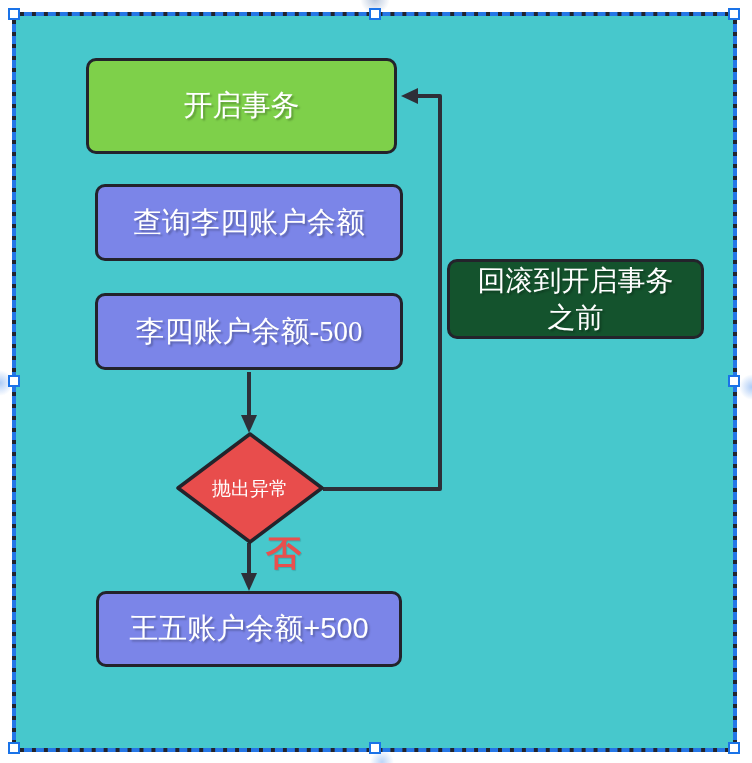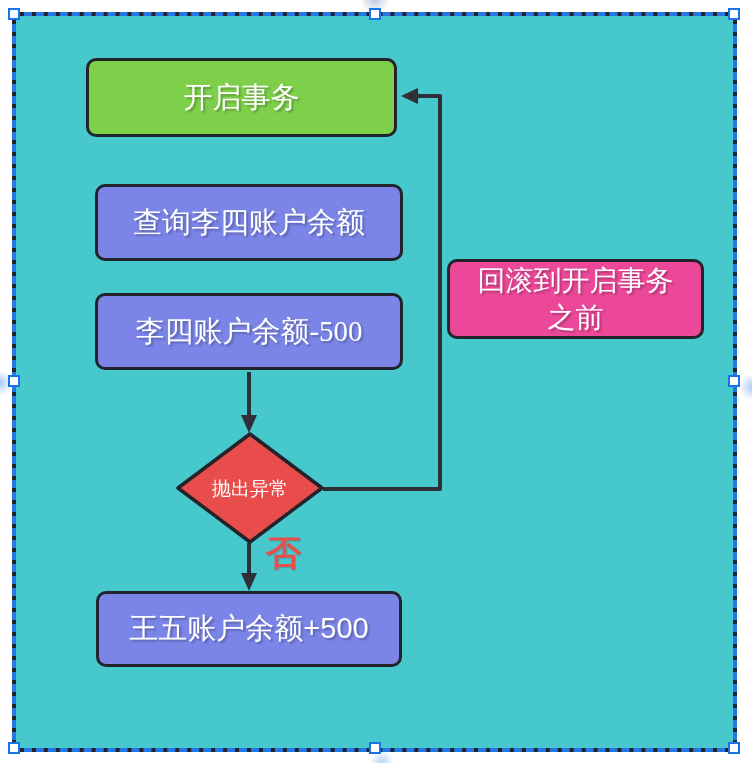--- a/index.html
+++ b/index.html
@@ -43,21 +43,21 @@
     background:radial-gradient(circle,rgba(120,170,240,.5) 0%,rgba(120,170,240,0) 70%);}
   
   .node{
     position:absolute;box-sizing:border-box;
     display:flex;align-items:center;justify-content:center;
     color:#ffffff;font-size:29px;
     border:3px solid #23232b;border-radius:10px;
     text-shadow:2px 2px 2px rgba(0,0,0,.25);
     z-index:10;
   }
-  .n-start  {left:86px; top:58px;  width:311px;height:79px;justify-content:center;}
+  .n-start  {left:86px; top:58px;  width:311px;height:96px;justify-content:center;}
   .n-query  {left:95px; top:184px; width:308px;height:77px;}
   .n-deduct {left:95px; top:293px; width:308px;height:77px;}
   .n-rollback{left:447px;top:259px; width:257px;height:80px;
     white-space:pre-line;text-align:center;line-height:37px;font-size:28px;}
   .n-credit {left:96px; top:591px; width:306px;height:76px;}
   
   .edge-label{
     position:absolute;left:266px;top:530px;
     font-size:35px;font-weight:bold;color:#e8504e;
     text-shadow:1px 1px 1px rgba(0,0,0,.15);
@@ -113,21 +113,21 @@
   </div>
 
   <div class="node n-query" style="background: rgb(123, 133, 232);">
     <span>查询李四账户余额</span>
   </div>
 
   <div class="node n-deduct" style="background: rgb(123, 133, 232); font-family: Liberation Serif, serif;">
     <span>李四账户余额-500</span>
   </div>
 
-  <div class="node n-rollback" style="background: #ec4899;">
+  <div class="node n-rollback" style="background: #14532d;">
     <span>回滚到开启事务
 之前</span>
   </div>
 
   <div class="node n-credit" style="background: rgb(123, 133, 232);">
     <span>王五账户余额+500</span>
   </div>
 
   <div class="edge-label">否</div>
 

